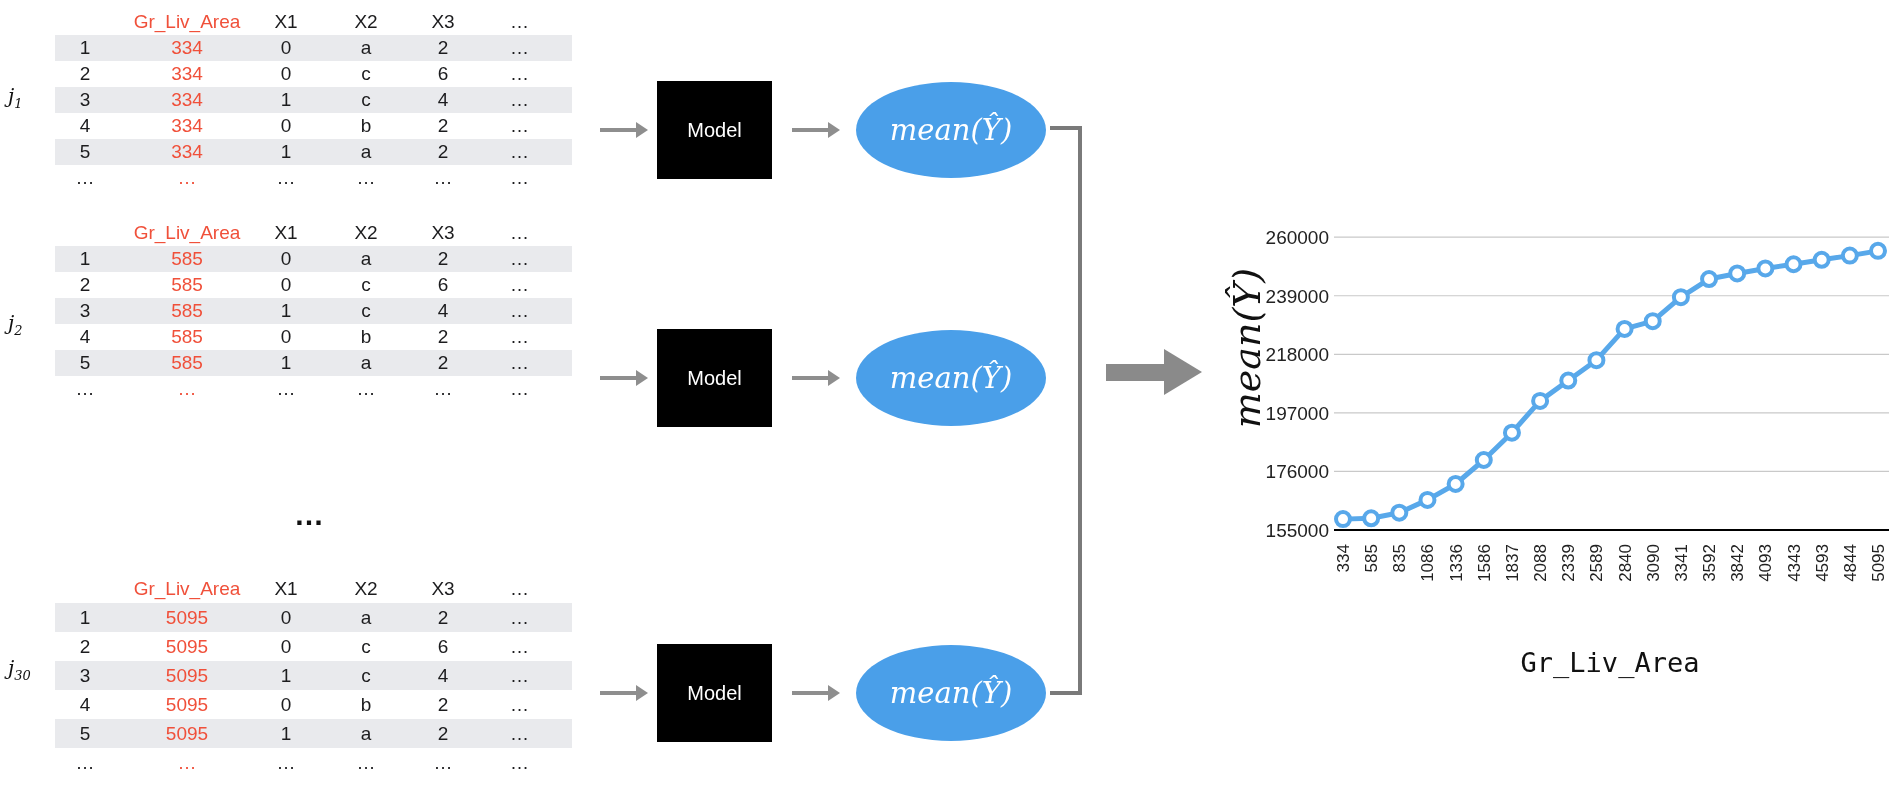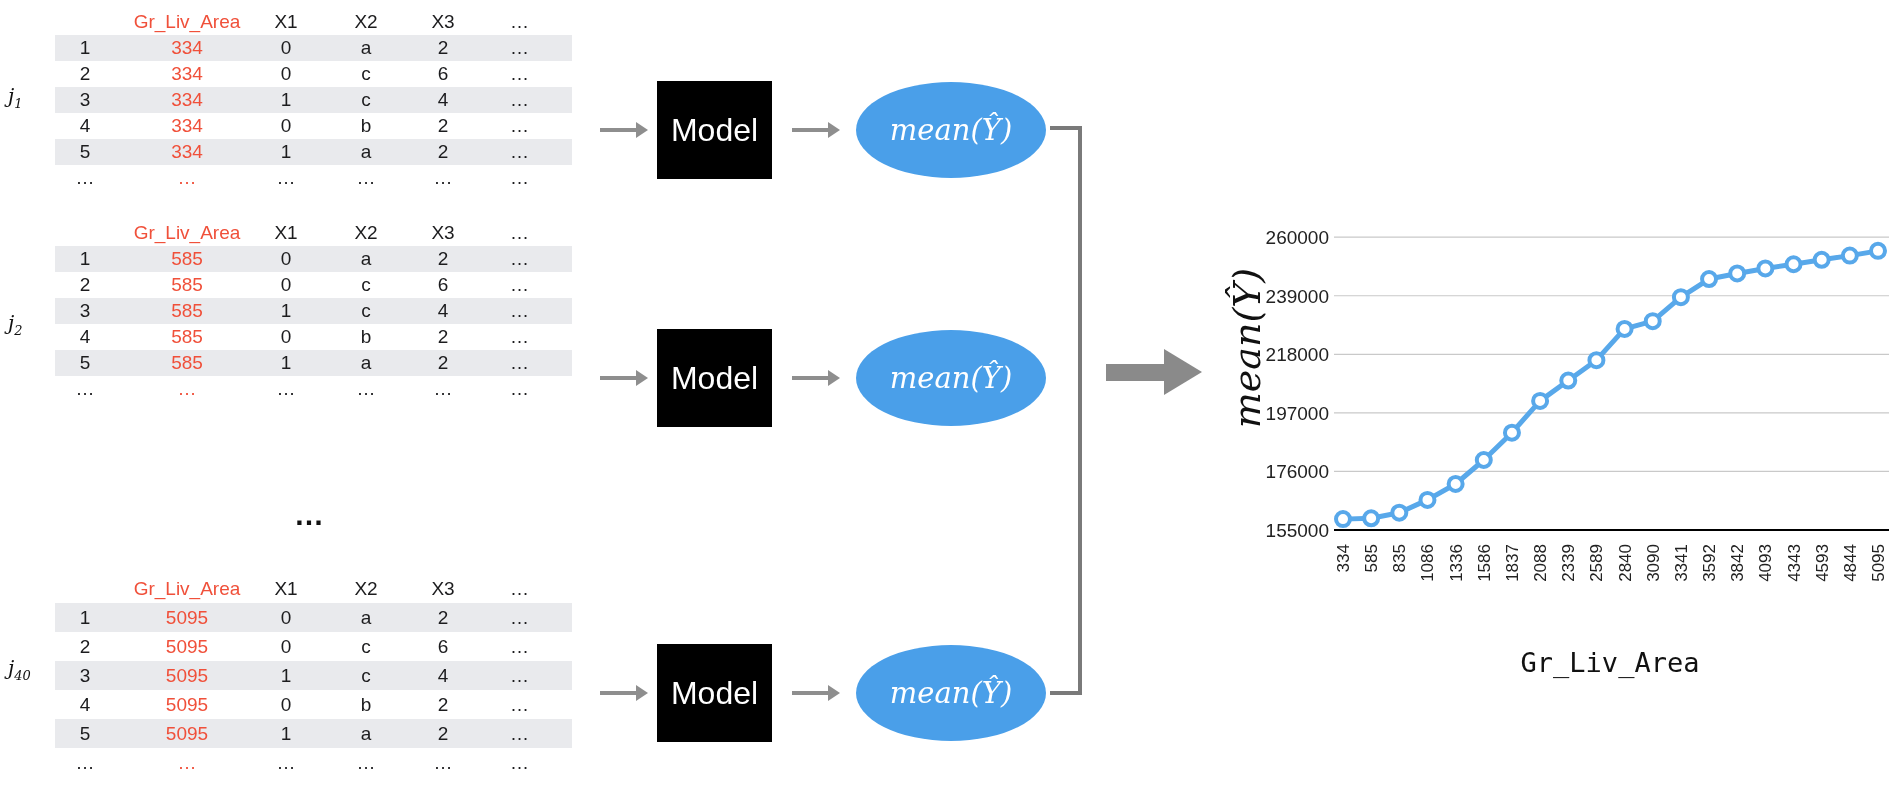--- a/index.html
+++ b/index.html
@@ -22,21 +22,21 @@
 
   .mid-dots{position:absolute;left:268px;top:498px;width:84px;text-align:center;
             font-size:30px;font-weight:700;letter-spacing:2px;color:#111;}
 
   
   .sarrow{position:absolute;width:36px;height:4px;background:var(--gray);}
   .sarrow:after{content:"";position:absolute;right:-12px;top:-6px;width:0;height:0;
                 border-left:12px solid var(--gray);border-top:8px solid transparent;
                 border-bottom:8px solid transparent;}
   .model{position:absolute;left:657px;width:115px;height:98px;background:#000;color:#fff;
-         display:flex;align-items:center;justify-content:center;font-size:32px;font-weight:500;}
+         display:flex;align-items:center;justify-content:center;font-size:20px;font-weight:500;}
   .ellipse{position:absolute;left:856px;width:190px;height:96px;background:var(--blue);
            border-radius:50%;display:flex;align-items:center;justify-content:center;}
   .ellipse span{font-family:"DejaVu Serif",serif;font-style:italic;font-size:29px;color:#fff;}
 
   .bracket{position:absolute;background:var(--bgray);}
   .bigarrow-shaft{position:absolute;left:1106px;top:364px;width:58px;height:17px;background:var(--gray2);}
   .bigarrow-head{position:absolute;left:1164px;top:349px;width:0;height:0;
                  border-left:38px solid var(--gray2);border-top:23px solid transparent;
                  border-bottom:23px solid transparent;}
   svg text{font-family:"Liberation Sans",sans-serif;}
@@ -161,21 +161,21 @@
         <div class="cell red">…</div>
         <div class="cell">…</div>
         <div class="cell">…</div>
         <div class="cell">…</div>
         <div class="cell">…</div>
       </div>
     </div>
 
   <div class="mid-dots">…</div>
 
-  <div class="jlabel" style="top:656px">j<sub>40</sub></div>
+  <div class="jlabel" style="top:656px">j<sub>30</sub></div>
   <div class="dtable tg3" style="top:574px">
       <div class="trow">
         <div class="cell"></div>
         <div class="cell red">Gr_Liv_Area</div>
         <div class="cell">X1</div>
         <div class="cell">X2</div>
         <div class="cell">X3</div>
         <div class="cell">…</div>
       </div>
       <div class="trow shade">

